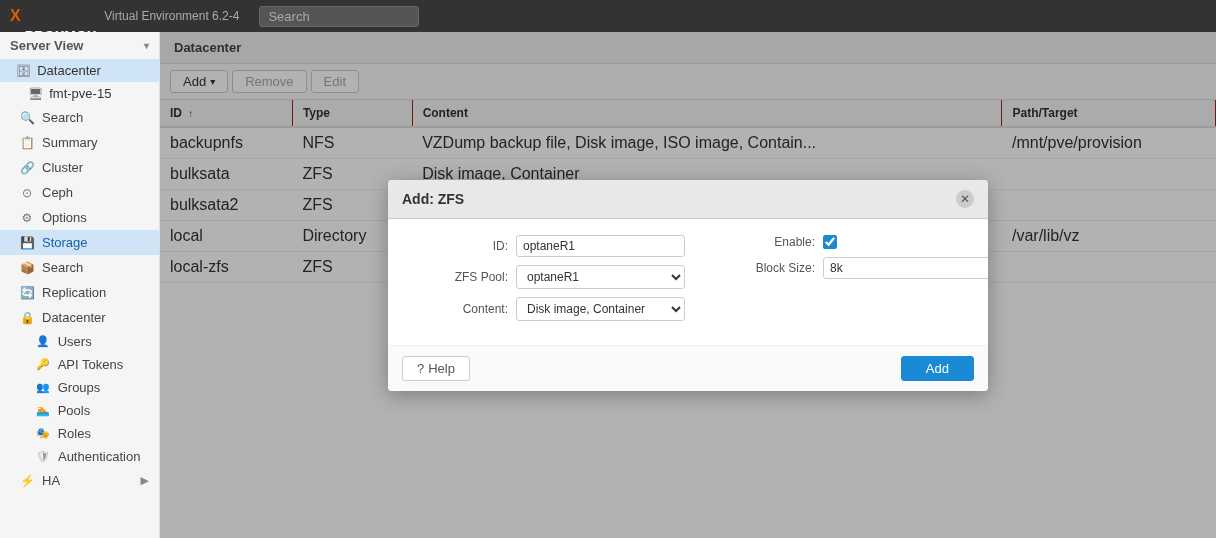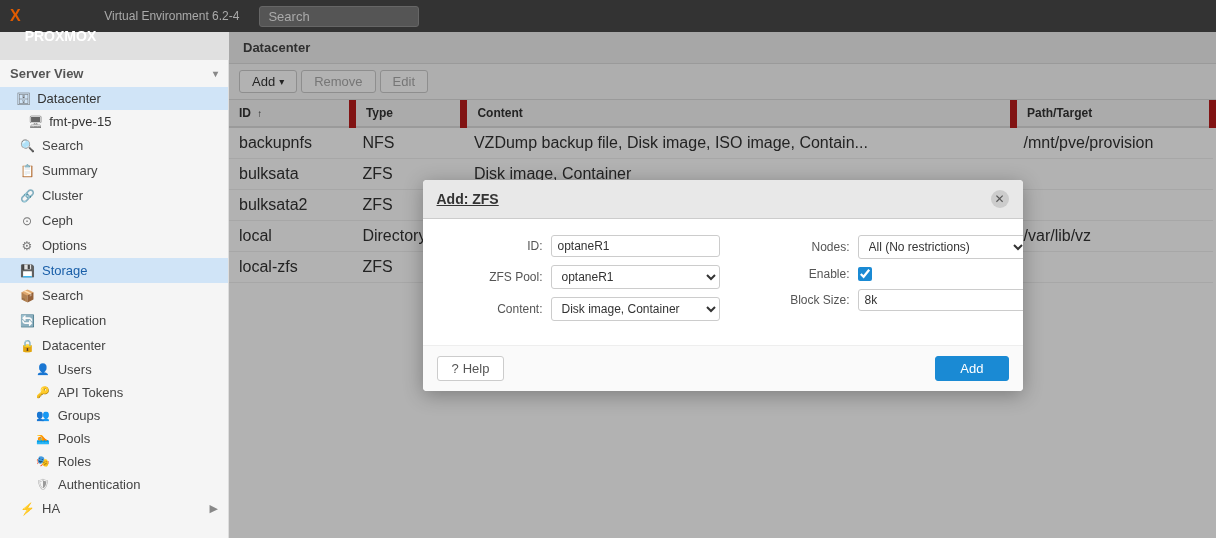--- a/index.html
+++ b/index.html
@@ -17,21 +17,21 @@
     .topbar-search {
       margin-left: 10px; padding: 2px 8px; border: 1px solid #666;
       background: #555; color: #fff; border-radius: 3px; width: 160px;
     }
     .topbar-search::placeholder { color: #aaa; }
 
     
     .main-layout { display: flex; height: 506px; }
 
     
-    .sidebar { width: 229px; background: #f5f5f5; border-right: 1px solid #ddd; overflow-y: auto; margin-top: 28px; }
+    .sidebar { width: 160px; background: #f5f5f5; border-right: 1px solid #ddd; overflow-y: auto; }
     .sidebar-header {
       padding: 6px 10px; font-weight: bold; color: #555; font-size: 11px;
       display: flex; align-items: center; justify-content: space-between;
       cursor: pointer;
     }
     .chevron { font-size: 10px; color: #888; }
 
     .tree-item {
       display: flex; align-items: center; gap: 6px;
       padding: 4px 10px 4px 16px; cursor: pointer; color: #333;
@@ -69,21 +69,21 @@
       border-radius: 3px; cursor: pointer; color: #333; font-size: 12px;
     }
     .btn-dropdown { display: flex; align-items: center; gap: 4px; }
     .btn-disabled { color: #aaa; cursor: default; }
 
     
     .storage-table { width: 100%; border-collapse: collapse; }
     .storage-table th {
       background: #f5f5f5; border-bottom: 2px solid #ddd;
       padding: 6px 10px; text-align: left; color: #333; font-size: 12px;
-      border-right: 7px solid #b91c1c;
+      border-right: 1px solid #b91c1c;
     }
     .storage-table td {
       padding: 6px 10px; border-bottom: 1px solid #f0f0f0;
       color: #333; font-size: 16px;
     }
     .sort-arrow { font-size: 10px; margin-left: 3px; }
 
     
     .modal-overlay {
       position: absolute; top: 0; left: 0; right: 0; bottom: 0;
@@ -92,21 +92,21 @@
     }
     .modal {
       background: #fff; border-radius: 4px; box-shadow: 0 4px 20px rgba(0,0,0,0.3);
       width: 600px; overflow: hidden;
     }
     .modal-header {
       background: #e8e8e8; padding: 10px 14px;
       display: flex; align-items: center; justify-content: space-between;
       border-bottom: 1px solid #ccc;
     }
-    .modal-title { font-weight: bold; font-size: 14px; color: #333; text-decoration: underline; }
+    .modal-title { font-weight: bold; font-size: 14px; color: #333; }
     .modal-close {
       width: 18px; height: 18px; border-radius: 50%; background: #ccc;
       display: flex; align-items: center; justify-content: center;
       cursor: pointer; font-size: 12px; color: #555; border: none;
     }
     .modal-body { padding: 16px 20px; border-radius: 29px; }
     .form-row { display: flex; align-items: center; gap: 8px; margin-bottom: 8px; }
     .form-label { width: 100px; color: #555; text-align: right; flex-shrink: 0; font-size: 12px; }
     .form-input {
       flex: 1; padding: 3px 6px; border: 1px solid #ccc; border-radius: 3px;
@@ -309,26 +309,20 @@
               </div>
               <div class="form-row">
                 <label class="form-label">Content:</label>
                 <select class="form-select">
                   <option>Disk image, Container</option>
                 </select>
               </div>
             </div>
 
             <div>
-              <div class="form-row">
-                <label class="form-label">Nodes:</label>
-                <select class="form-select">
-                  <option>All (No restrictions)</option>
-                </select>
-              </div>
               <div class="form-row">
                 <label class="form-label">Enable:</label>
                 <input type="checkbox" class="checkbox-input" checked="" style="">
               </div>
               <div class="form-row">
                 <label class="form-label">Block Size:</label>
                 <input class="form-input" type="text" value="8k" style="">
               </div>
             </div>
           </div>

